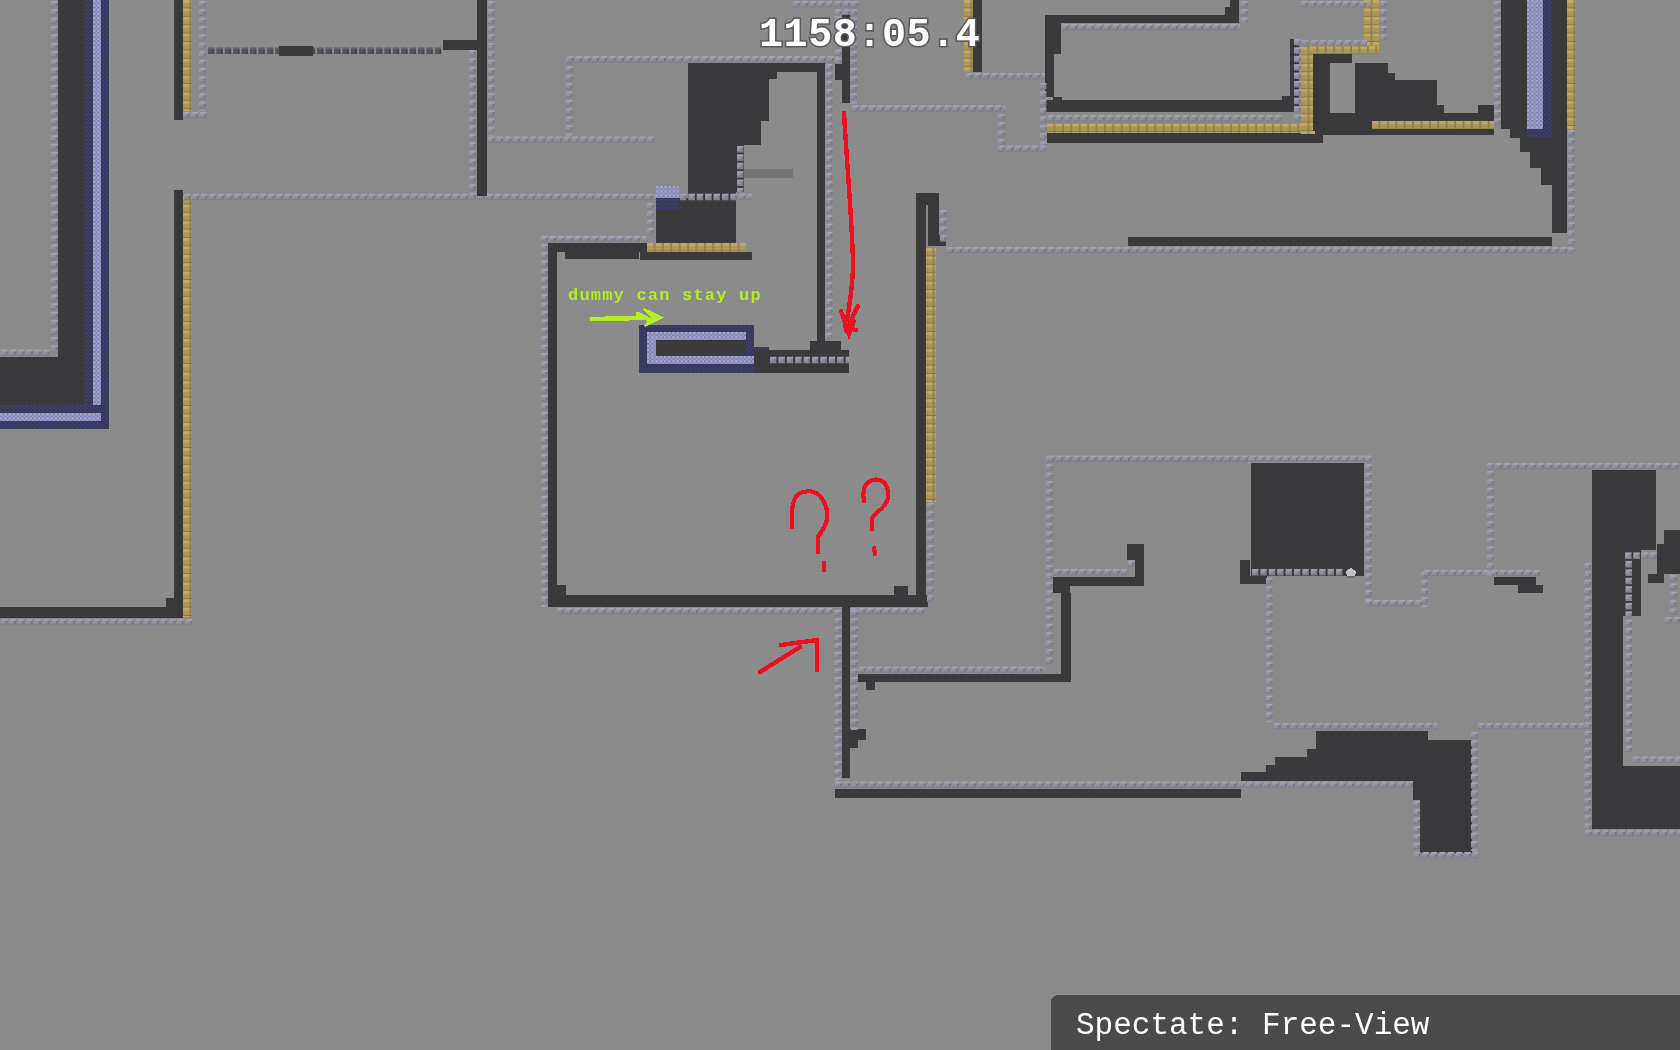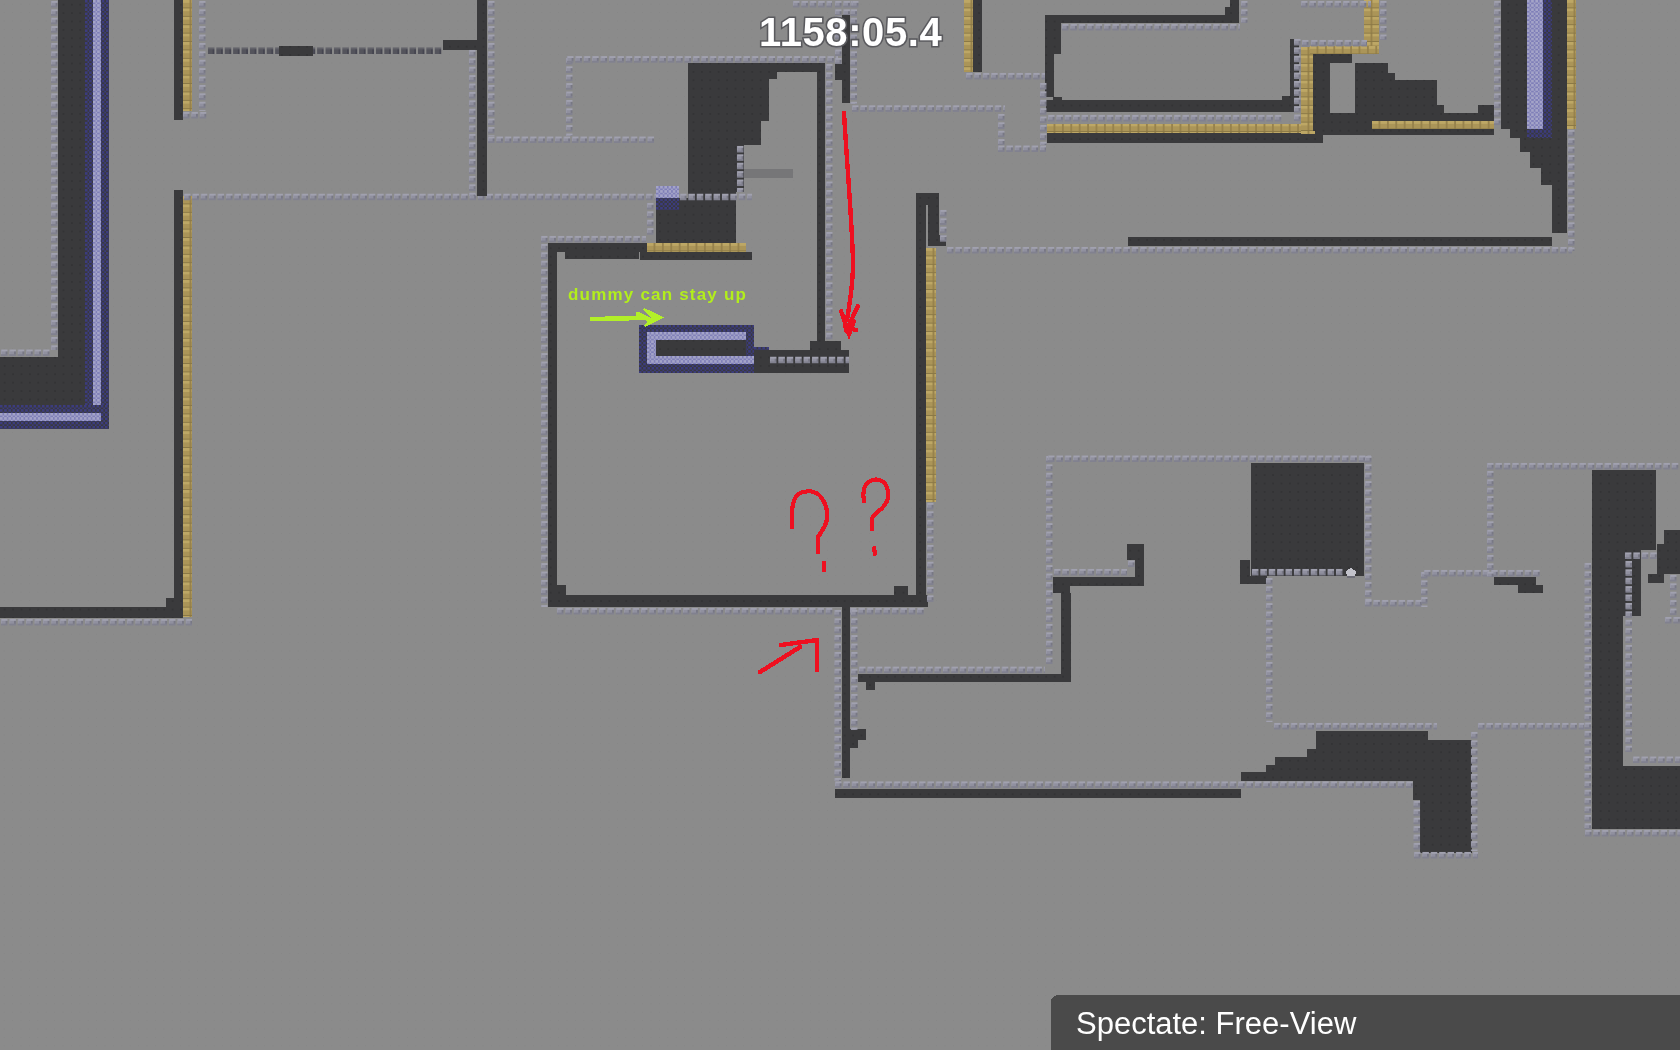--- a/index.html
+++ b/index.html
@@ -1,17 +1,17 @@
 <!DOCTYPE html>
 <html><head>
 <meta charset="utf-8">
 <style>
   html,body{margin:0;padding:0;width:1680px;height:1050px;overflow:hidden;background:#8b8b8b;
     font-family:"Liberation Sans", sans-serif;}
-  .stage{position:relative;width:1680px;height:1050px;}
+  .stage{position:relative;width:1680px;height:1050px;font-family:Liberation Mono, monospace;}
   svg{position:absolute;left:0;top:0;}
 </style>
 </head>
 <body>
 <div class="stage">
 <svg width="1680" height="1050" viewBox="0 0 1680 1050" shape-rendering="crispEdges">
 <defs>
   <pattern id="bgdot" width="8.4" height="8.4" patternUnits="userSpaceOnUse">
     <rect width="8.4" height="8.4" fill="#8b8b8b"></rect>
     <rect x="3.6" y="3.6" width="1.4" height="1.4" fill="#868686"></rect>

